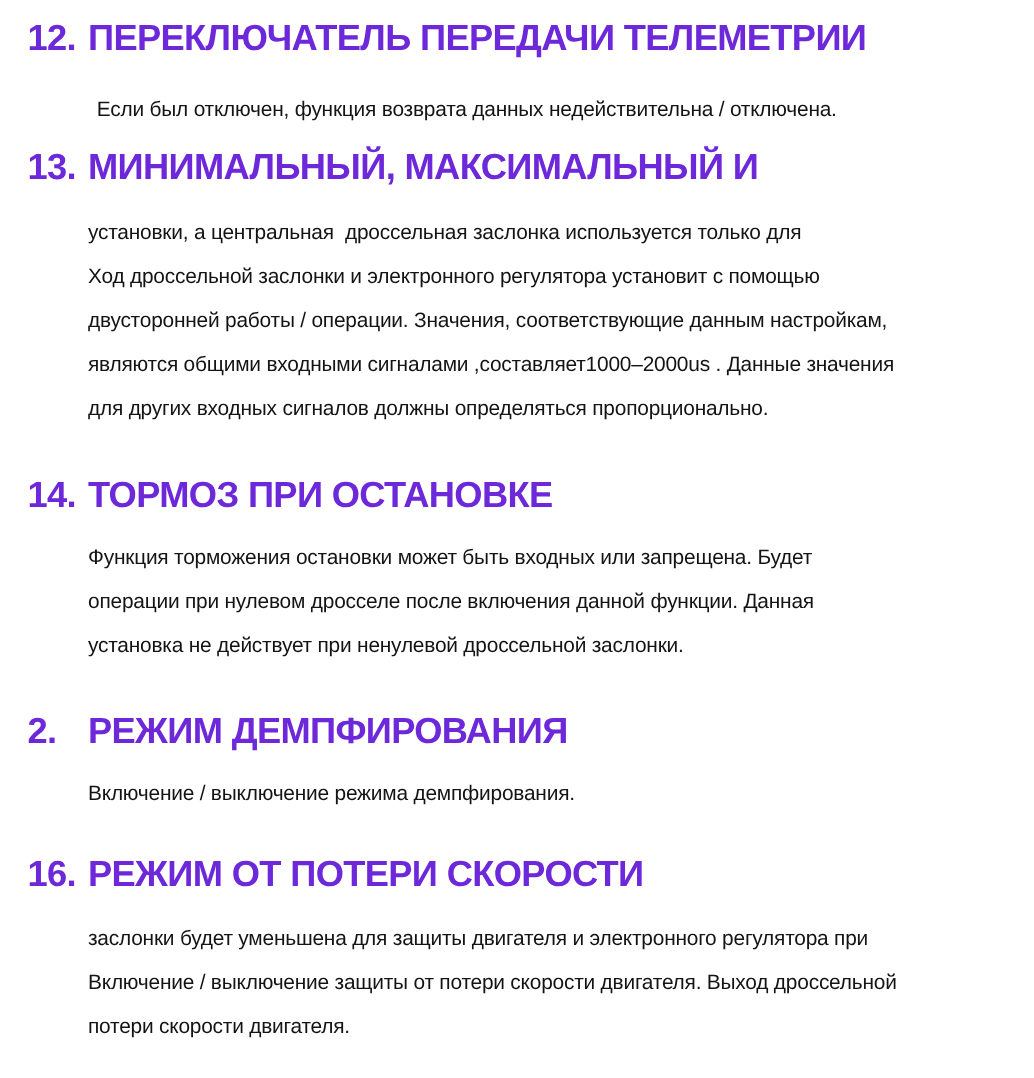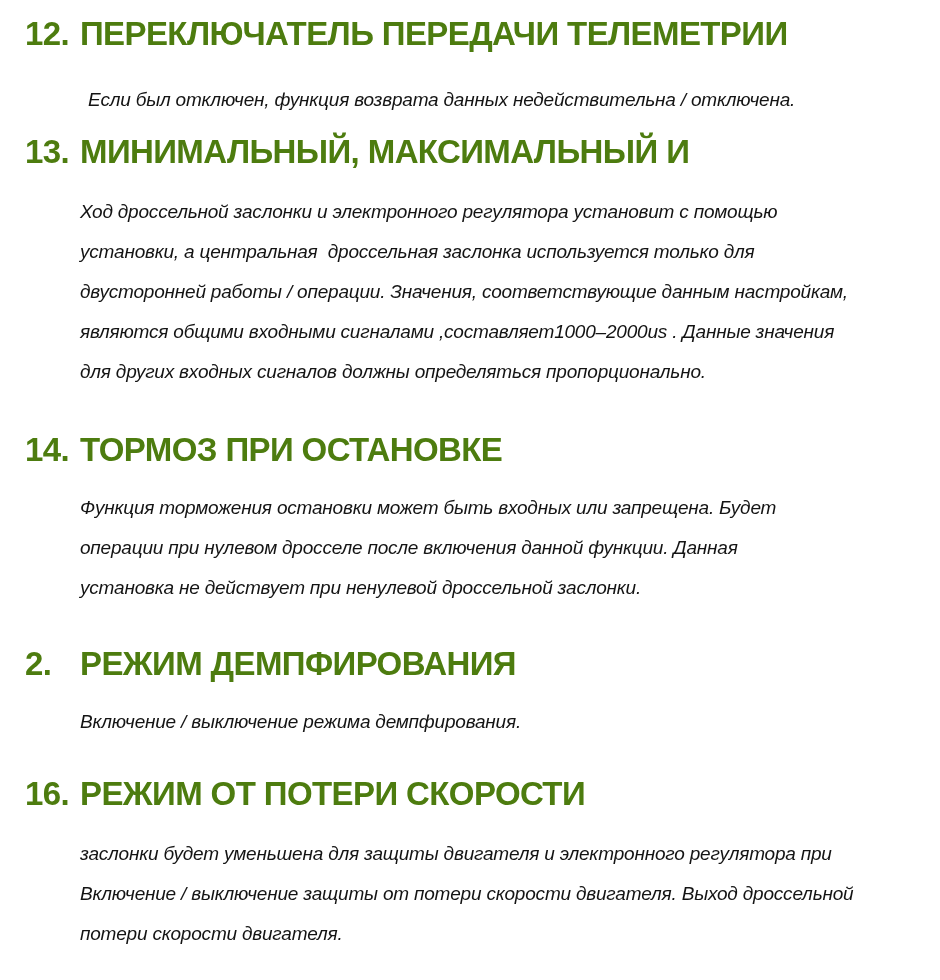--- a/index.html
+++ b/index.html
@@ -18,21 +18,21 @@
     padding: 14px 30px 0 25px;
   }
   .section { }
   .heading {
     display: flex;
     align-items: center;
     font-weight: bold;
     font-size: 33px;
     line-height: 40px;
     letter-spacing: -0.6px;
-    color: #4d7c0f;
+    color: #6d28d9;
     white-space: nowrap;
   }
   .hnum {
     flex: 0 0 auto;
     min-width: 55px;
   }
   .htitle { flex: 1 1 auto; min-width: 0; }
   .hline {
     display: block;
     white-space: nowrap;
@@ -40,21 +40,20 @@
   .para {
     margin: 18px 0 0 55px;
     font-size: 19px;
     line-height: 40px;
     letter-spacing: -0.2px;
     color: #141414;
   }
   .bline {
     display: block;
     white-space: pre;
-    font-style: italic;
   }
   
   .section-12 .para { margin-top: 26px; margin-left: 63px; }
   .section-13 { margin-top: 12px; }
   .section-13 .para { margin-top: 20px; }
   .section-14 { margin-top: 38px; }
   .section-14 .para { margin-top: 18px; }
   .section-15 { margin-top: 36px; }
   .section-15 .para { margin-top: 18px; }
   .section-16 { margin-top: 32px; }
@@ -78,22 +77,22 @@
   </div>
 
   <div class="section section-13">
     <div class="heading">
       <span class="hnum">13.</span>
       <span class="htitle">
         <span class="hline">МИНИМАЛЬНЫЙ, МАКСИМАЛЬНЫЙ И</span>
       </span>
     </div>
     <div class="para">
+      <span class="bline">установки, а центральная  дроссельная заслонка используется только для</span>
       <span class="bline">Ход дроссельной заслонки и электронного регулятора установит с помощью</span>
-      <span class="bline">установки, а центральная  дроссельная заслонка используется только для</span>
       <span class="bline">двусторонней работы / операции. Значения, соответствующие данным настройкам,</span>
       <span class="bline">являются общими входными сигналами ,составляет1000–2000us . Данные значения</span>
       <span class="bline">для других входных сигналов должны определяться пропорционально.</span>
     </div>
   </div>
 
   <div class="section section-14">
     <div class="heading">
       <span class="hnum">14.</span>
       <span class="htitle">

